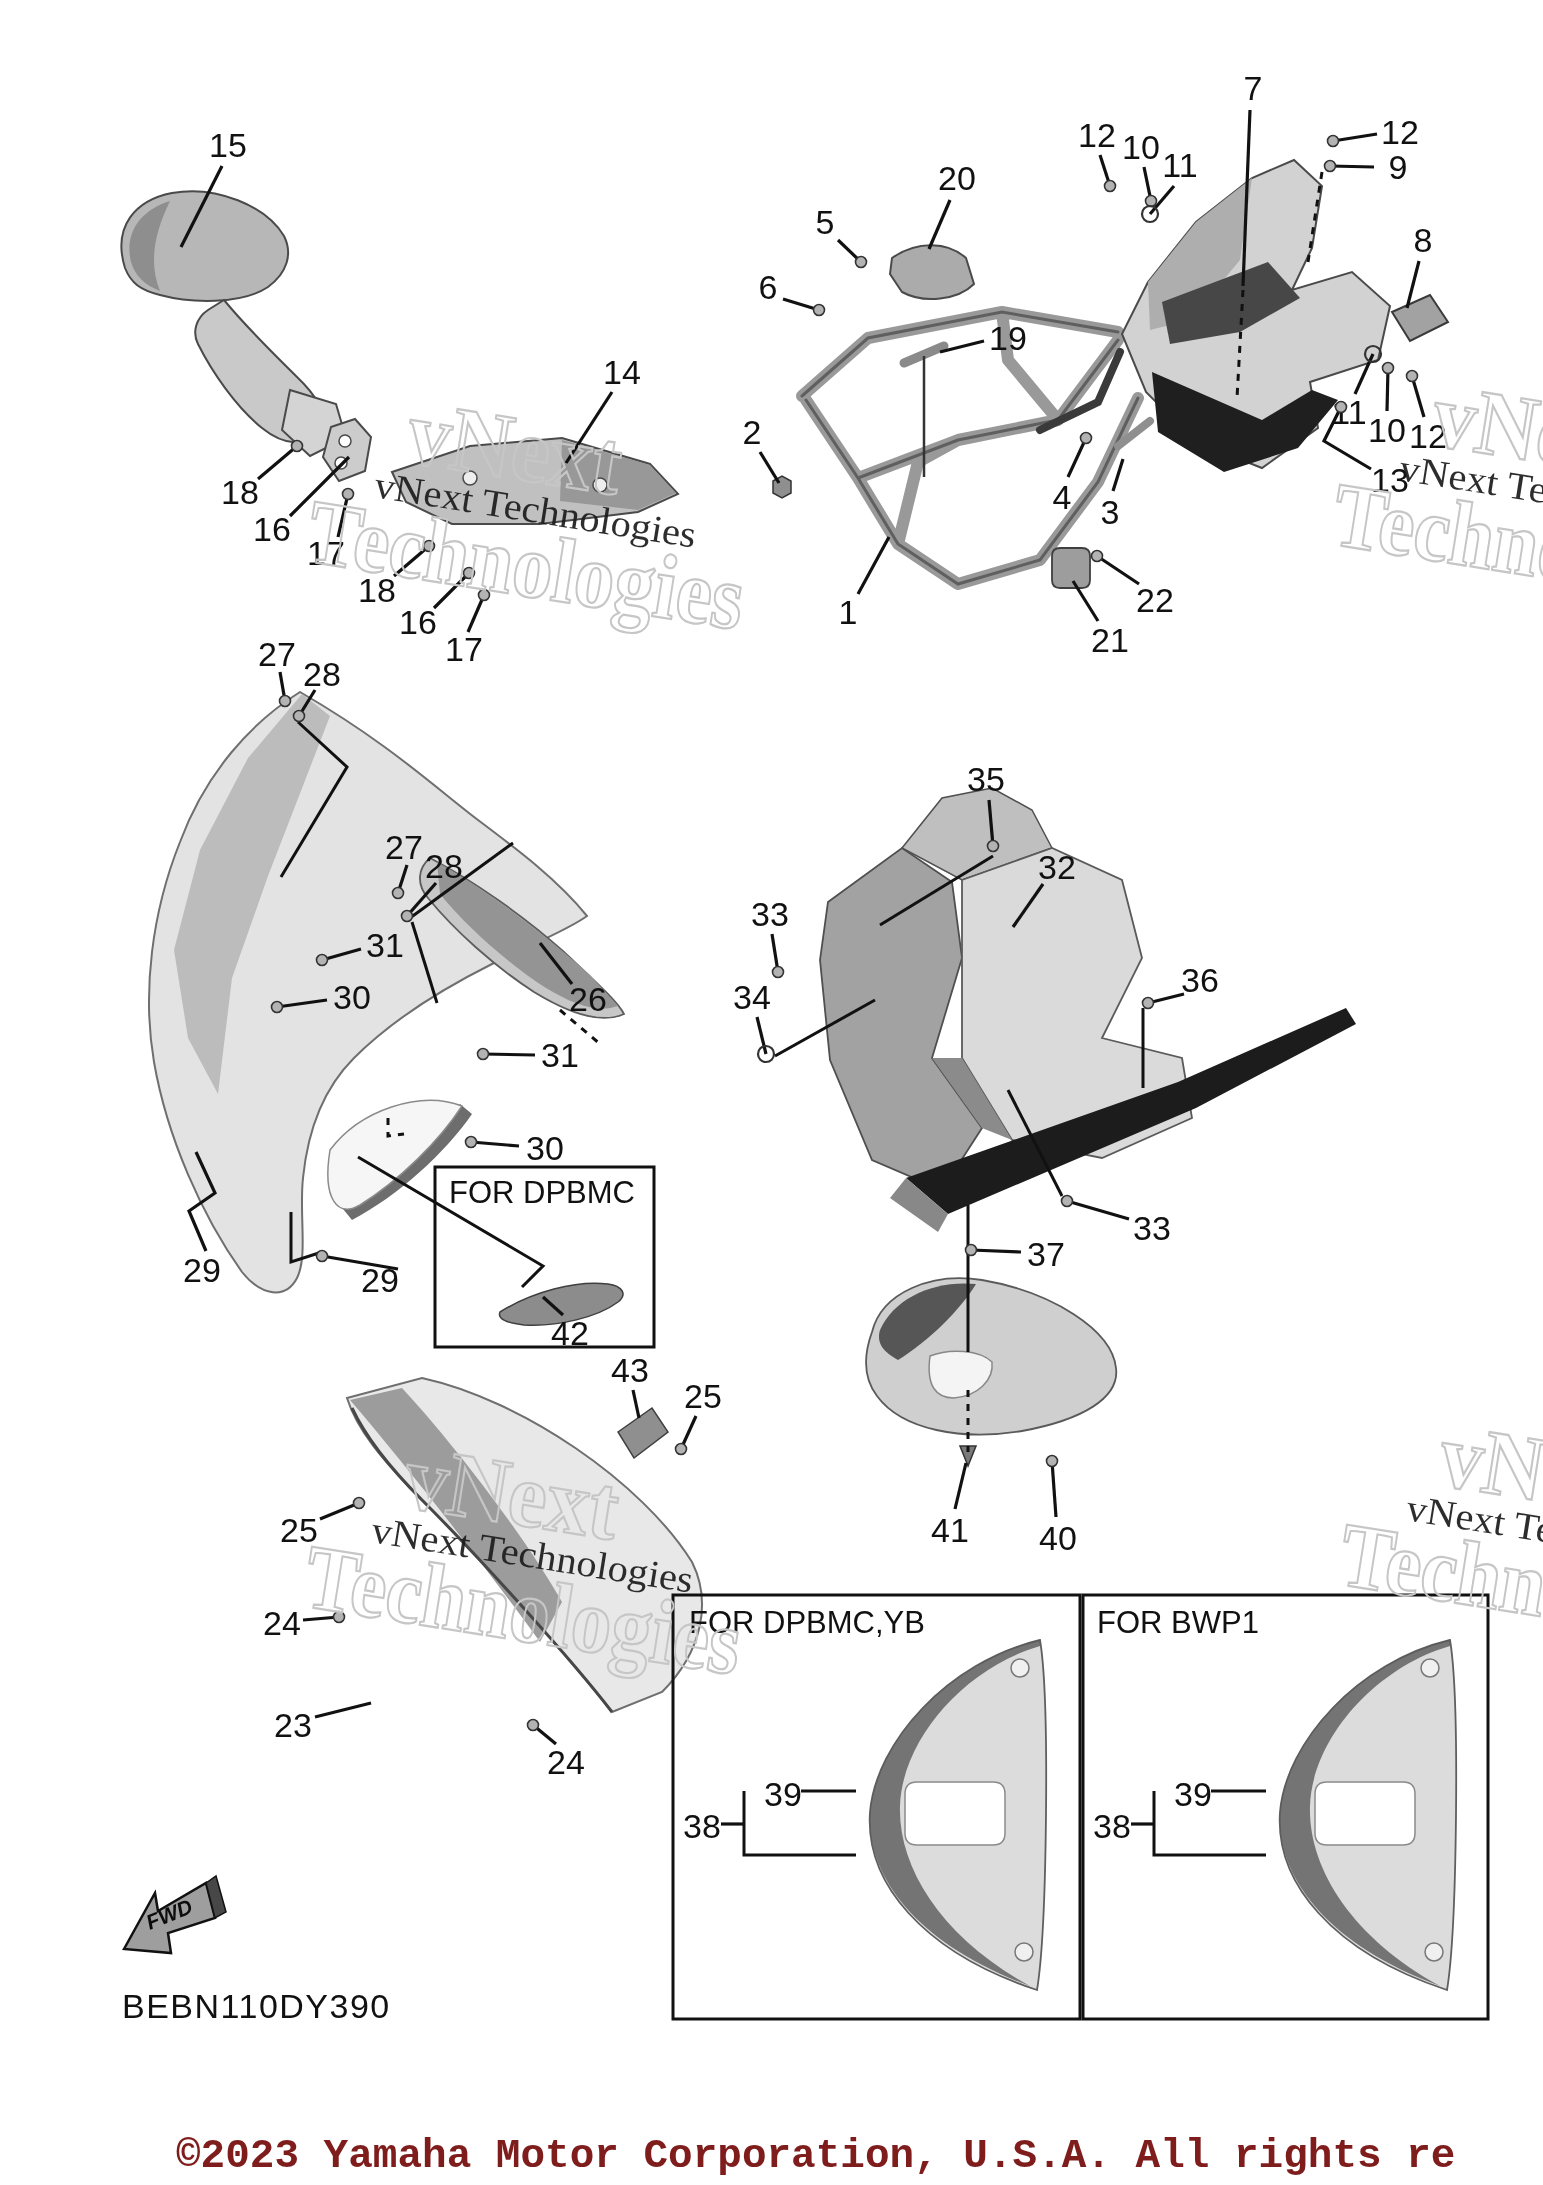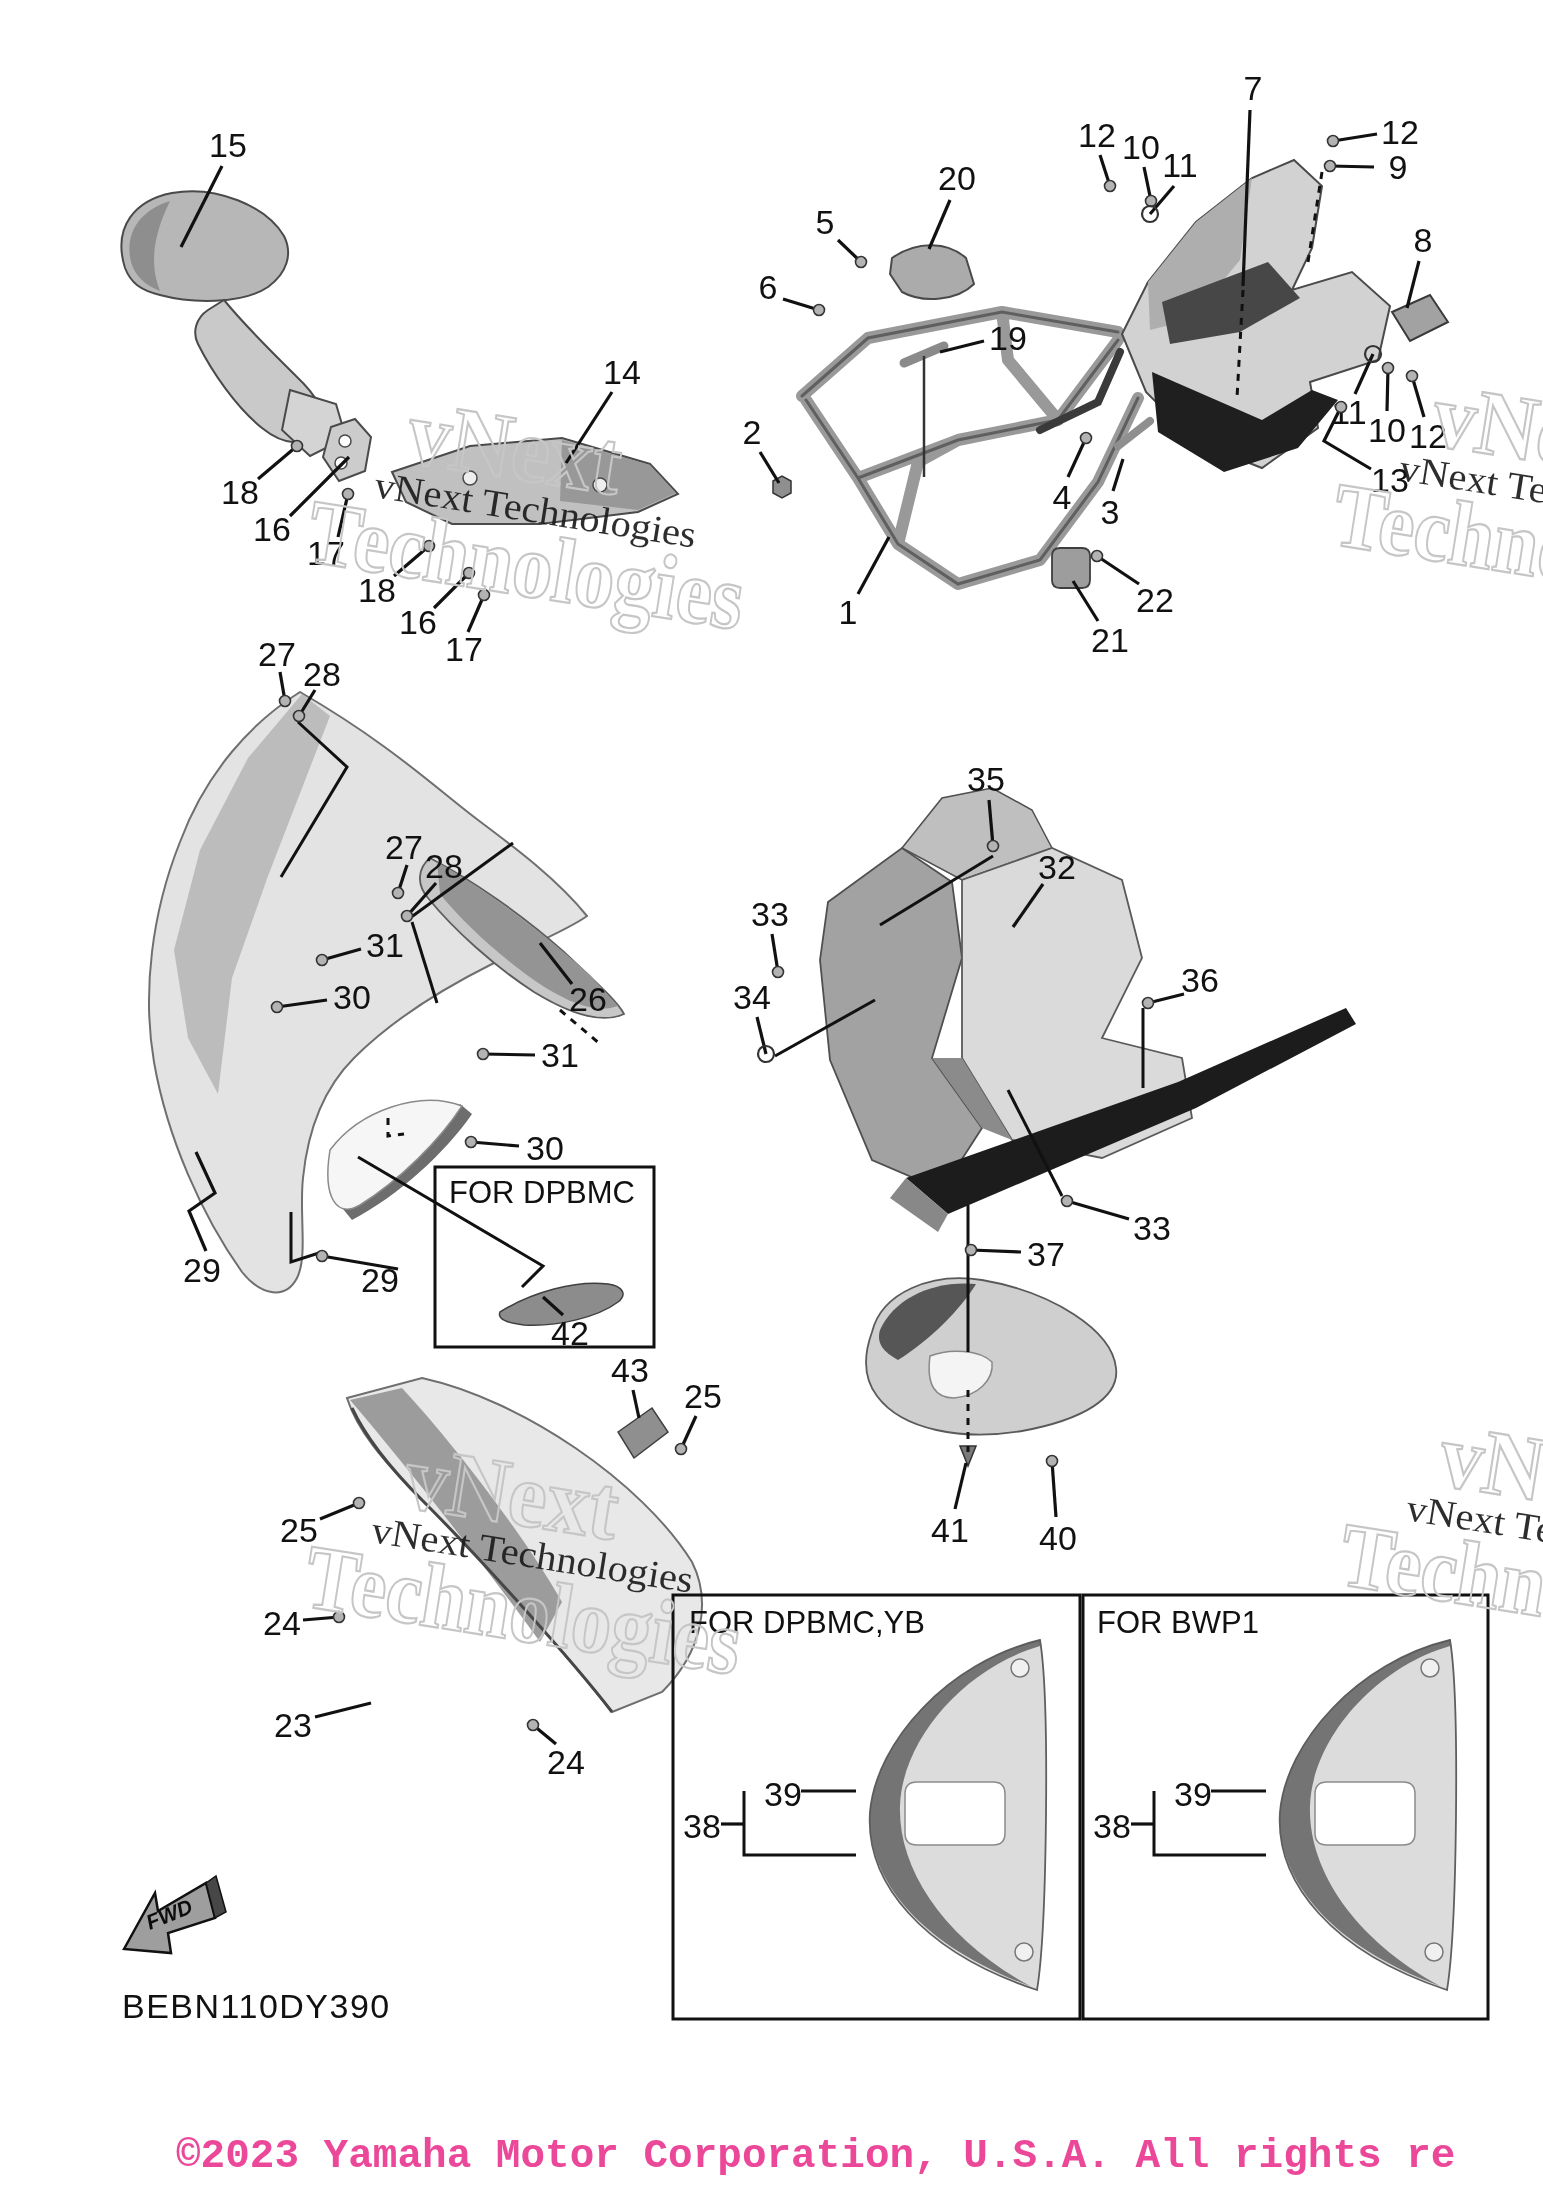--- a/index.html
+++ b/index.html
@@ -9,21 +9,21 @@
   }
   #diagram-svg{position:absolute;left:0;top:0;width:1543px;height:2185px;}
   .diagram-code{
     position:absolute;left:122px;top:1966px;
     font-family:"Liberation Sans", sans-serif;font-size:34px;color:#111;
     letter-spacing:1.5px;white-space:nowrap;margin-top:21px;
   }
   .copyright-line{
     position:absolute;left:176px;top:2134px;
     font-family:"Liberation Mono", monospace;font-weight:bold;font-size:41px;
-    color:#ec4899;white-space:nowrap;line-height:1.1;
+    color:#7f1d1d;white-space:nowrap;line-height:1.1;
   }
 </style>
 </head>
 <body>
 
 <svg id="diagram-svg" viewBox="0 0 1543 2185">
     <path d="M125,268 C112,226 136,200 172,193 C216,185 266,206 284,236 C293,254 287,273 268,287 C241,305 190,303 160,295 C140,290 131,283 125,268 Z" fill="#b7b7b7" stroke="#4a4a4a" stroke-width="2"></path>
     <path d="M131,262 C124,232 141,210 170,201 C152,238 150,266 160,291 C145,285 135,276 131,262 Z" fill="#8e8e8e" stroke="none" stroke-width="0"></path>
     <path d="M224,300 C246,327 272,352 296,376 C316,395 328,413 320,430 C310,448 284,446 262,428 C236,407 212,372 198,344 C192,332 196,318 208,310 Z" fill="#c9c9c9" stroke="#4a4a4a" stroke-width="2"></path>
     <path d="M290,390 L336,404 L346,438 L310,456 L282,430 Z" fill="#d4d4d4" stroke="#4a4a4a" stroke-width="2"></path>

